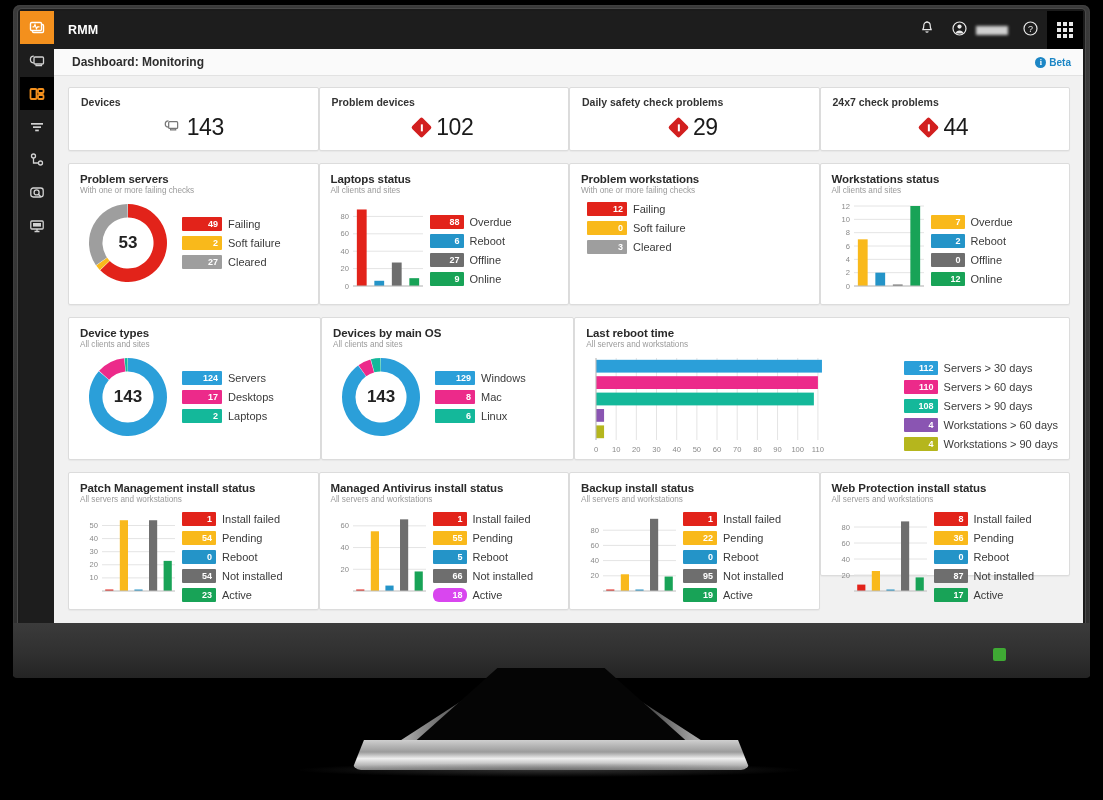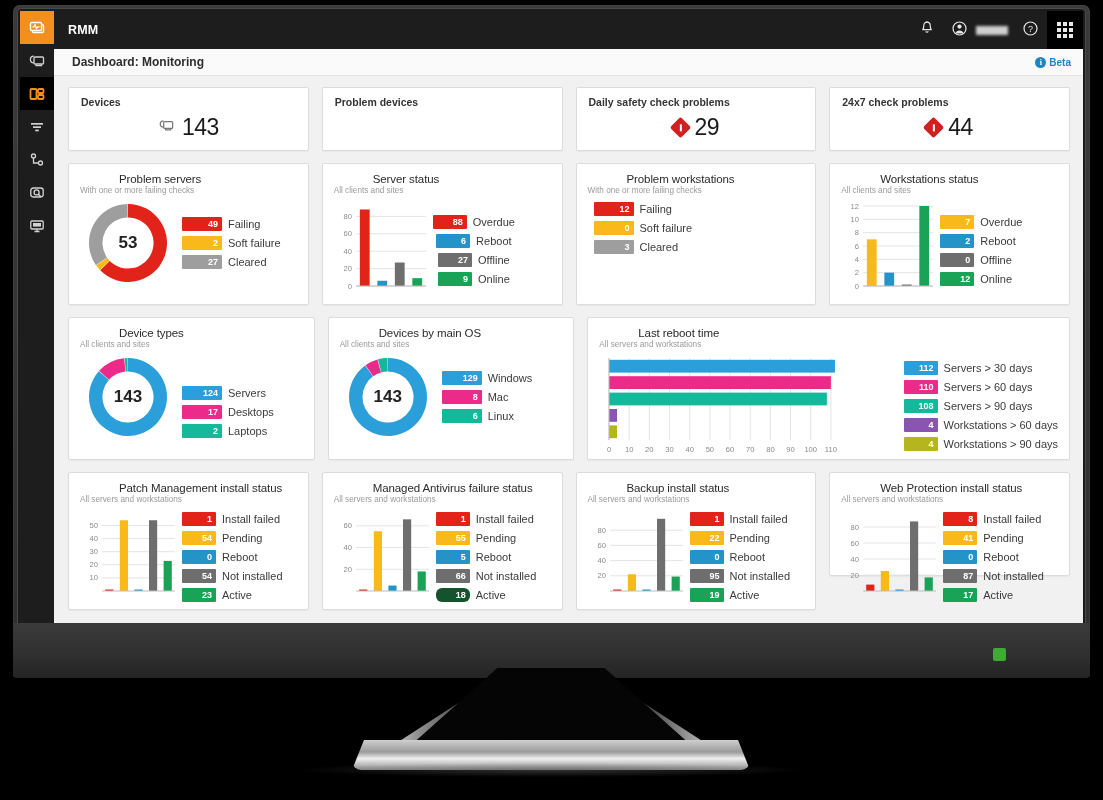--- a/index.html
+++ b/index.html
@@ -126,21 +126,21 @@
     display: flex; align-items: center; justify-content: center;
     font-family: "Liberation Serif", serif;
   }
 
   
   #content {
     position: absolute; left: 34px; top: 65px; right: 0; bottom: 0;
     background: #f1f1f1;
     padding: 11px 13px 0 14px;
   }
-  .row { display: flex; gap: 13px; margin-bottom: 12px; }
+  .row { display: flex; margin-bottom: 12px; }
   .card {
     background: #fff; border: 1px solid #dcdcdc; border-radius: 2px;
     box-shadow: 0 1px 1px rgba(0,0,0,.04);
   }
 
   
   .kpi { flex: 1; height: 64px; padding: 8px 12px; position: relative; }
   .kpi-label { font-size: 10.5px; font-weight: bold; color: #333; }
   .kpi-value-row {
     position: absolute; left: 0; right: 0; bottom: 9px;
@@ -152,21 +152,21 @@
     transform: rotate(45deg); border-radius: 2px;
     display: flex; align-items: center; justify-content: center;
   }
   .diamond::after {
     content: ""; width: 2px; height: 7px; background: #fff;
     transform: rotate(-45deg);
   }
 
   
   .chart-card { padding: 9px 11px 8px 11px; position: relative; }
-  .c-title { font-size: 11.5px; font-weight: normal; color: #2a2a2a; letter-spacing: -.1px; margin-left: 39px; }
+  .c-title { font-size: 11.5px; font-weight: bold; color: #2a2a2a; letter-spacing: -.1px; }
   .c-sub { font-size: 8.2px; color: #9a9a9a; margin-top: 1px; }
   .c-body { display: flex; margin-top: 7px; }
 
   
   .legend { display: flex; flex-direction: column; justify-content: center; gap: 5px; }
   .legend-row { display: flex; align-items: center; gap: 6px; }
   .legend-chip {
     min-width: 38px; height: 14px; border-radius: 1px;
     color: #fff; font-size: 9px; font-weight: bold;
     display: flex; align-items: center; justify-content: flex-end;
@@ -326,20 +326,24 @@
               <rect x="6" y="5" width="9.5" height="7" rx="1" fill="none" stroke="#777" stroke-width="1.3"></rect>
               <path d="M8 12.2v1.4h5.5v-1.4" fill="none" stroke="#777" stroke-width="1.2"></path>
               <path d="M5.8 4.2c-2.2 0-3.4 1.6-3.4 3.3s1.2 3.3 3.4 3.3" fill="none" stroke="#777" stroke-width="1.3"></path>
             </svg>
           </span>
           <span class="kpi-num">143</span>
         </div>
       </div>
       <div class="card kpi">
         <div class="kpi-label">Problem devices</div>
+        <div class="kpi-value-row">
+          <span class="diamond"></span>
+          <span class="kpi-num">102</span>
+        </div>
       </div>
       <div class="card kpi">
         <div class="kpi-label">Daily safety check problems</div>
         <div class="kpi-value-row">
           <span class="diamond"></span>
           <span class="kpi-num">29</span>
         </div>
       </div>
       <div class="card kpi">
         <div class="kpi-label">24x7 check problems</div>
@@ -378,21 +382,21 @@
               </div>
               <div class="legend-row">
                 <div class="legend-chip" style="background: rgb(158, 158, 158); min-width: 40px;">27</div>
                 <div class="legend-label">Cleared</div>
               </div>
             </div>
           </div>
         </div>
       <div class="card chart-card" style="flex:1;height:142px">
           <div>
-            <div class="c-title">Server status</div>
+            <div class="c-title">Laptops status</div>
             <div class="c-sub">All clients and sites</div>
           </div>
           <div class="c-body">
             <div style="flex: 0 0 auto; display: flex; align-items: flex-start;">
               <div class="bars">
                 <svg width="94" height="96" viewBox="0 0 94 96">
                   <line x1="22" y1="84" x2="92" y2="84" class="gridline"></line>
                   <text x="18" y="86.6" text-anchor="end" class="ax-lbl">0</text>
                   <line x1="22" y1="66.6086956521739" x2="92" y2="66.6086956521739" class="gridline"></line>
                   <text x="18" y="69.2086956521739" text-anchor="end" class="ax-lbl">20</text>
@@ -403,21 +407,21 @@
                   <line x1="22" y1="14.434782608695656" x2="92" y2="14.434782608695656" class="gridline"></line>
                   <text x="18" y="17.034782608695657" text-anchor="end" class="ax-lbl">80</text>
                   <rect x="25.85" y="7.478260869565219" width="9.8" height="76.52173913043478" fill="#e2231a"></rect>
                   <rect x="43.35" y="78.78260869565217" width="9.8" height="5.217391304347826" fill="#2494c8"></rect>
                   <rect x="60.85" y="60.52173913043478" width="9.8" height="23.47826086956522" fill="#6e6e6e"></rect>
                   <rect x="78.35" y="76.17391304347827" width="9.8" height="7.826086956521739" fill="#18a357"></rect>
                   <line x1="22" y1="84" x2="92" y2="84" class="axisline"></line>
                 </svg>
               </div>
             </div>
-            <div class="legend" style="margin-left: 5px; align-items: center;">
+            <div class="legend" style="margin-left: 5px;">
               <div class="legend-row">
                 <div class="legend-chip" style="background: rgb(226, 35, 26); min-width: 34px;">88</div>
                 <div class="legend-label">Overdue</div>
               </div>
               <div class="legend-row">
                 <div class="legend-chip" style="background: rgb(36, 148, 200); min-width: 34px;">6</div>
                 <div class="legend-label">Reboot</div>
               </div>
               <div class="legend-row">
                 <div class="legend-chip" style="background: rgb(110, 110, 110); min-width: 34px;">27</div>
@@ -515,21 +519,21 @@
             <div style="flex: 0 0 96px; display: flex; align-items: center; justify-content: center;">
               <div class="donut-wrap">
                 <svg width="82" height="82" viewBox="0 0 82 82">
                   <path d="M41 2 A39 39 0 1 1 11.78183555354903 15.167871431487722 L21.86210228757461 24.079955787624456 A25.545 25.545 0 1 0 41 15.454999999999998 Z" fill="#2b9fd9"></path>
                   <path d="M12.093917339367483 14.819121763839163 A39 39 0 0 1 37.11128077457047 2.1943578485579636 L38.452888907343656 15.582304390805465 A25.545 25.545 0 0 0 22.0665158572857 23.85152475531465 Z" fill="#ec2a8a"></path>
                   <path d="M37.57721728886768 2.1504883105028725 A39 39 0 0 1 40.53201123191914 2.002807966304161 L40.693467356907036 15.456839217929225 A25.545 25.545 0 0 0 38.75807732420833 15.553569843379382 Z" fill="#14b89a"></path>
                 </svg>
                 <div class="donut-center">143</div>
               </div>
             </div>
-            <div class="legend" style="margin-left: 6px; justify-content: flex-end;">
+            <div class="legend" style="margin-left: 6px;">
               <div class="legend-row">
                 <div class="legend-chip" style="background: rgb(43, 159, 217); min-width: 40px;">124</div>
                 <div class="legend-label">Servers</div>
               </div>
               <div class="legend-row">
                 <div class="legend-chip" style="background: rgb(236, 42, 138); min-width: 40px;">17</div>
                 <div class="legend-label">Desktops</div>
               </div>
               <div class="legend-row">
                 <div class="legend-chip" style="background: rgb(20, 184, 154); min-width: 40px;">2</div>
@@ -686,21 +690,21 @@
               </div>
               <div class="legend-row">
                 <div class="legend-chip" style="background: rgb(24, 163, 87); min-width: 34px;">23</div>
                 <div class="legend-label">Active</div>
               </div>
             </div>
           </div>
         </div>
       <div class="card chart-card" style="flex:1;height:138px">
           <div>
-            <div class="c-title">Managed Antivirus failure status</div>
+            <div class="c-title">Managed Antivirus install status</div>
             <div class="c-sub">All servers and workstations</div>
           </div>
           <div class="c-body">
             <div style="flex: 0 0 auto; display: flex; align-items: flex-start;">
               <div class="bars">
                 <svg width="97" height="92" viewBox="0 0 97 92">
                   <line x1="22" y1="58.28571428571429" x2="95" y2="58.28571428571429" class="gridline"></line>
                   <text x="18" y="60.88571428571429" text-anchor="end" class="ax-lbl">20</text>
                   <line x1="22" y1="36.57142857142858" x2="95" y2="36.57142857142858" class="gridline"></line>
                   <text x="18" y="39.17142857142858" text-anchor="end" class="ax-lbl">40</text>
@@ -726,21 +730,21 @@
               </div>
               <div class="legend-row">
                 <div class="legend-chip" style="background: rgb(36, 148, 200); min-width: 34px;">5</div>
                 <div class="legend-label">Reboot</div>
               </div>
               <div class="legend-row">
                 <div class="legend-chip" style="background: rgb(110, 110, 110); min-width: 34px;">66</div>
                 <div class="legend-label">Not installed</div>
               </div>
               <div class="legend-row">
-                <div class="legend-chip" style="background: #14532d; min-width: 34px; border-radius: 6px;">18</div>
+                <div class="legend-chip" style="background: #d946ef; min-width: 34px; border-radius: 6px;">18</div>
                 <div class="legend-label">Active</div>
               </div>
             </div>
           </div>
         </div>
       <div class="card chart-card" style="flex:1;height:138px">
           <div>
             <div class="c-title">Backup install status</div>
             <div class="c-sub">All servers and workstations</div>
           </div>
@@ -814,21 +818,21 @@
                   <line x1="22" y1="80" x2="95" y2="80" class="axisline"></line>
                 </svg>
               </div>
             </div>
             <div class="legend" style="margin-left: 5px;">
               <div class="legend-row">
                 <div class="legend-chip" style="background: rgb(226, 35, 26); min-width: 34px;">8</div>
                 <div class="legend-label">Install failed</div>
               </div>
               <div class="legend-row">
-                <div class="legend-chip" style="background: rgb(249, 185, 27); min-width: 34px;">41</div>
+                <div class="legend-chip" style="background: rgb(249, 185, 27); min-width: 34px;">36</div>
                 <div class="legend-label">Pending</div>
               </div>
               <div class="legend-row">
                 <div class="legend-chip" style="background: rgb(36, 148, 200); min-width: 34px;">0</div>
                 <div class="legend-label">Reboot</div>
               </div>
               <div class="legend-row">
                 <div class="legend-chip" style="background: rgb(110, 110, 110); min-width: 34px;">87</div>
                 <div class="legend-label">Not installed</div>
               </div>

